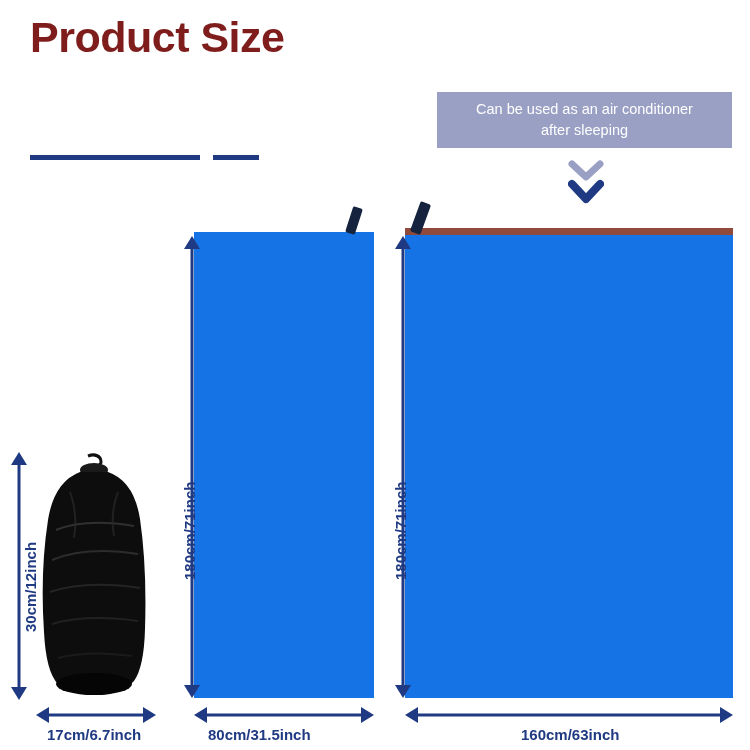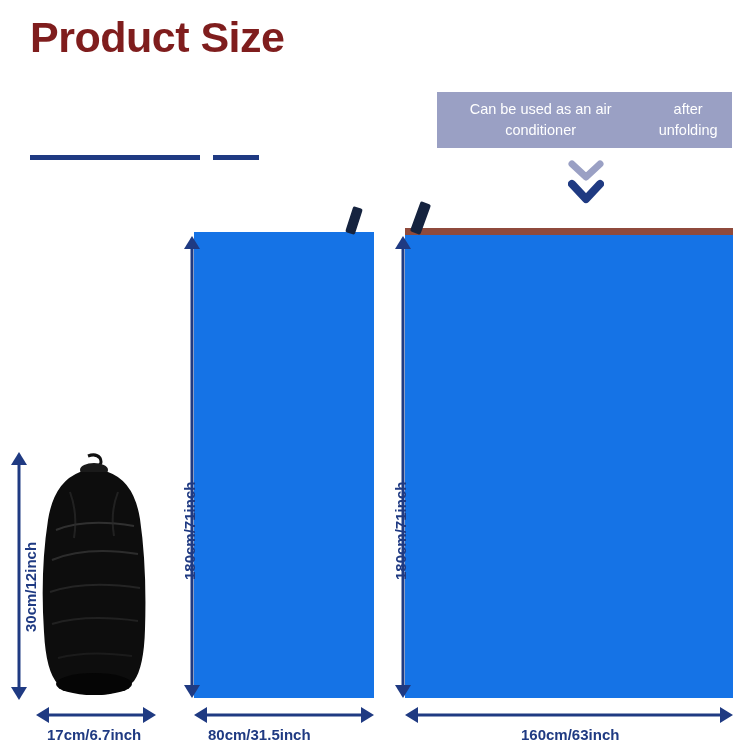--- a/index.html
+++ b/index.html
@@ -59,21 +59,21 @@
 
   
   .callout {
     position: absolute;
     left: 437px;
     top: 92px;
     width: 295px;
     height: 56px;
     background: #9aa0c4;
     display: flex;
-    flex-direction: row;
+    flex-direction: column;
     align-items: center;
     justify-content: center;
     color: #ffffff;
     font-size: 14.5px;
     line-height: 1.45;
     text-align: center;
   }
   .chevrons {
     position: absolute;
     left: 568px;
@@ -165,21 +165,21 @@
 <body>
 
 <div id="root">
 
   <div class="page-title">Product Size</div>
   <div class="rule-long"></div>
   <div class="rule-short"></div>
 
   <div class="callout">
     <div class="callout-line">Can be used as an air conditioner</div>
-    <div class="callout-line">after unfolding</div>
+    <div class="callout-line">after sleeping</div>
   </div>
   <svg class="chevrons" viewBox="0 0 36 46">
     <path d="M4 4 L18 17 L32 4" fill="none" stroke="#9aa0c4" stroke-width="7" stroke-linecap="round" stroke-linejoin="round"></path>
     <path d="M4 24 L18 39 L32 24" fill="none" stroke="#1f3a82" stroke-width="8" stroke-linecap="round" stroke-linejoin="round"></path>
   </svg>
 
   <div class="panel panel-small"></div>
   <div class="tab tab-small"></div>
 
   <div class="panel panel-large"></div>

